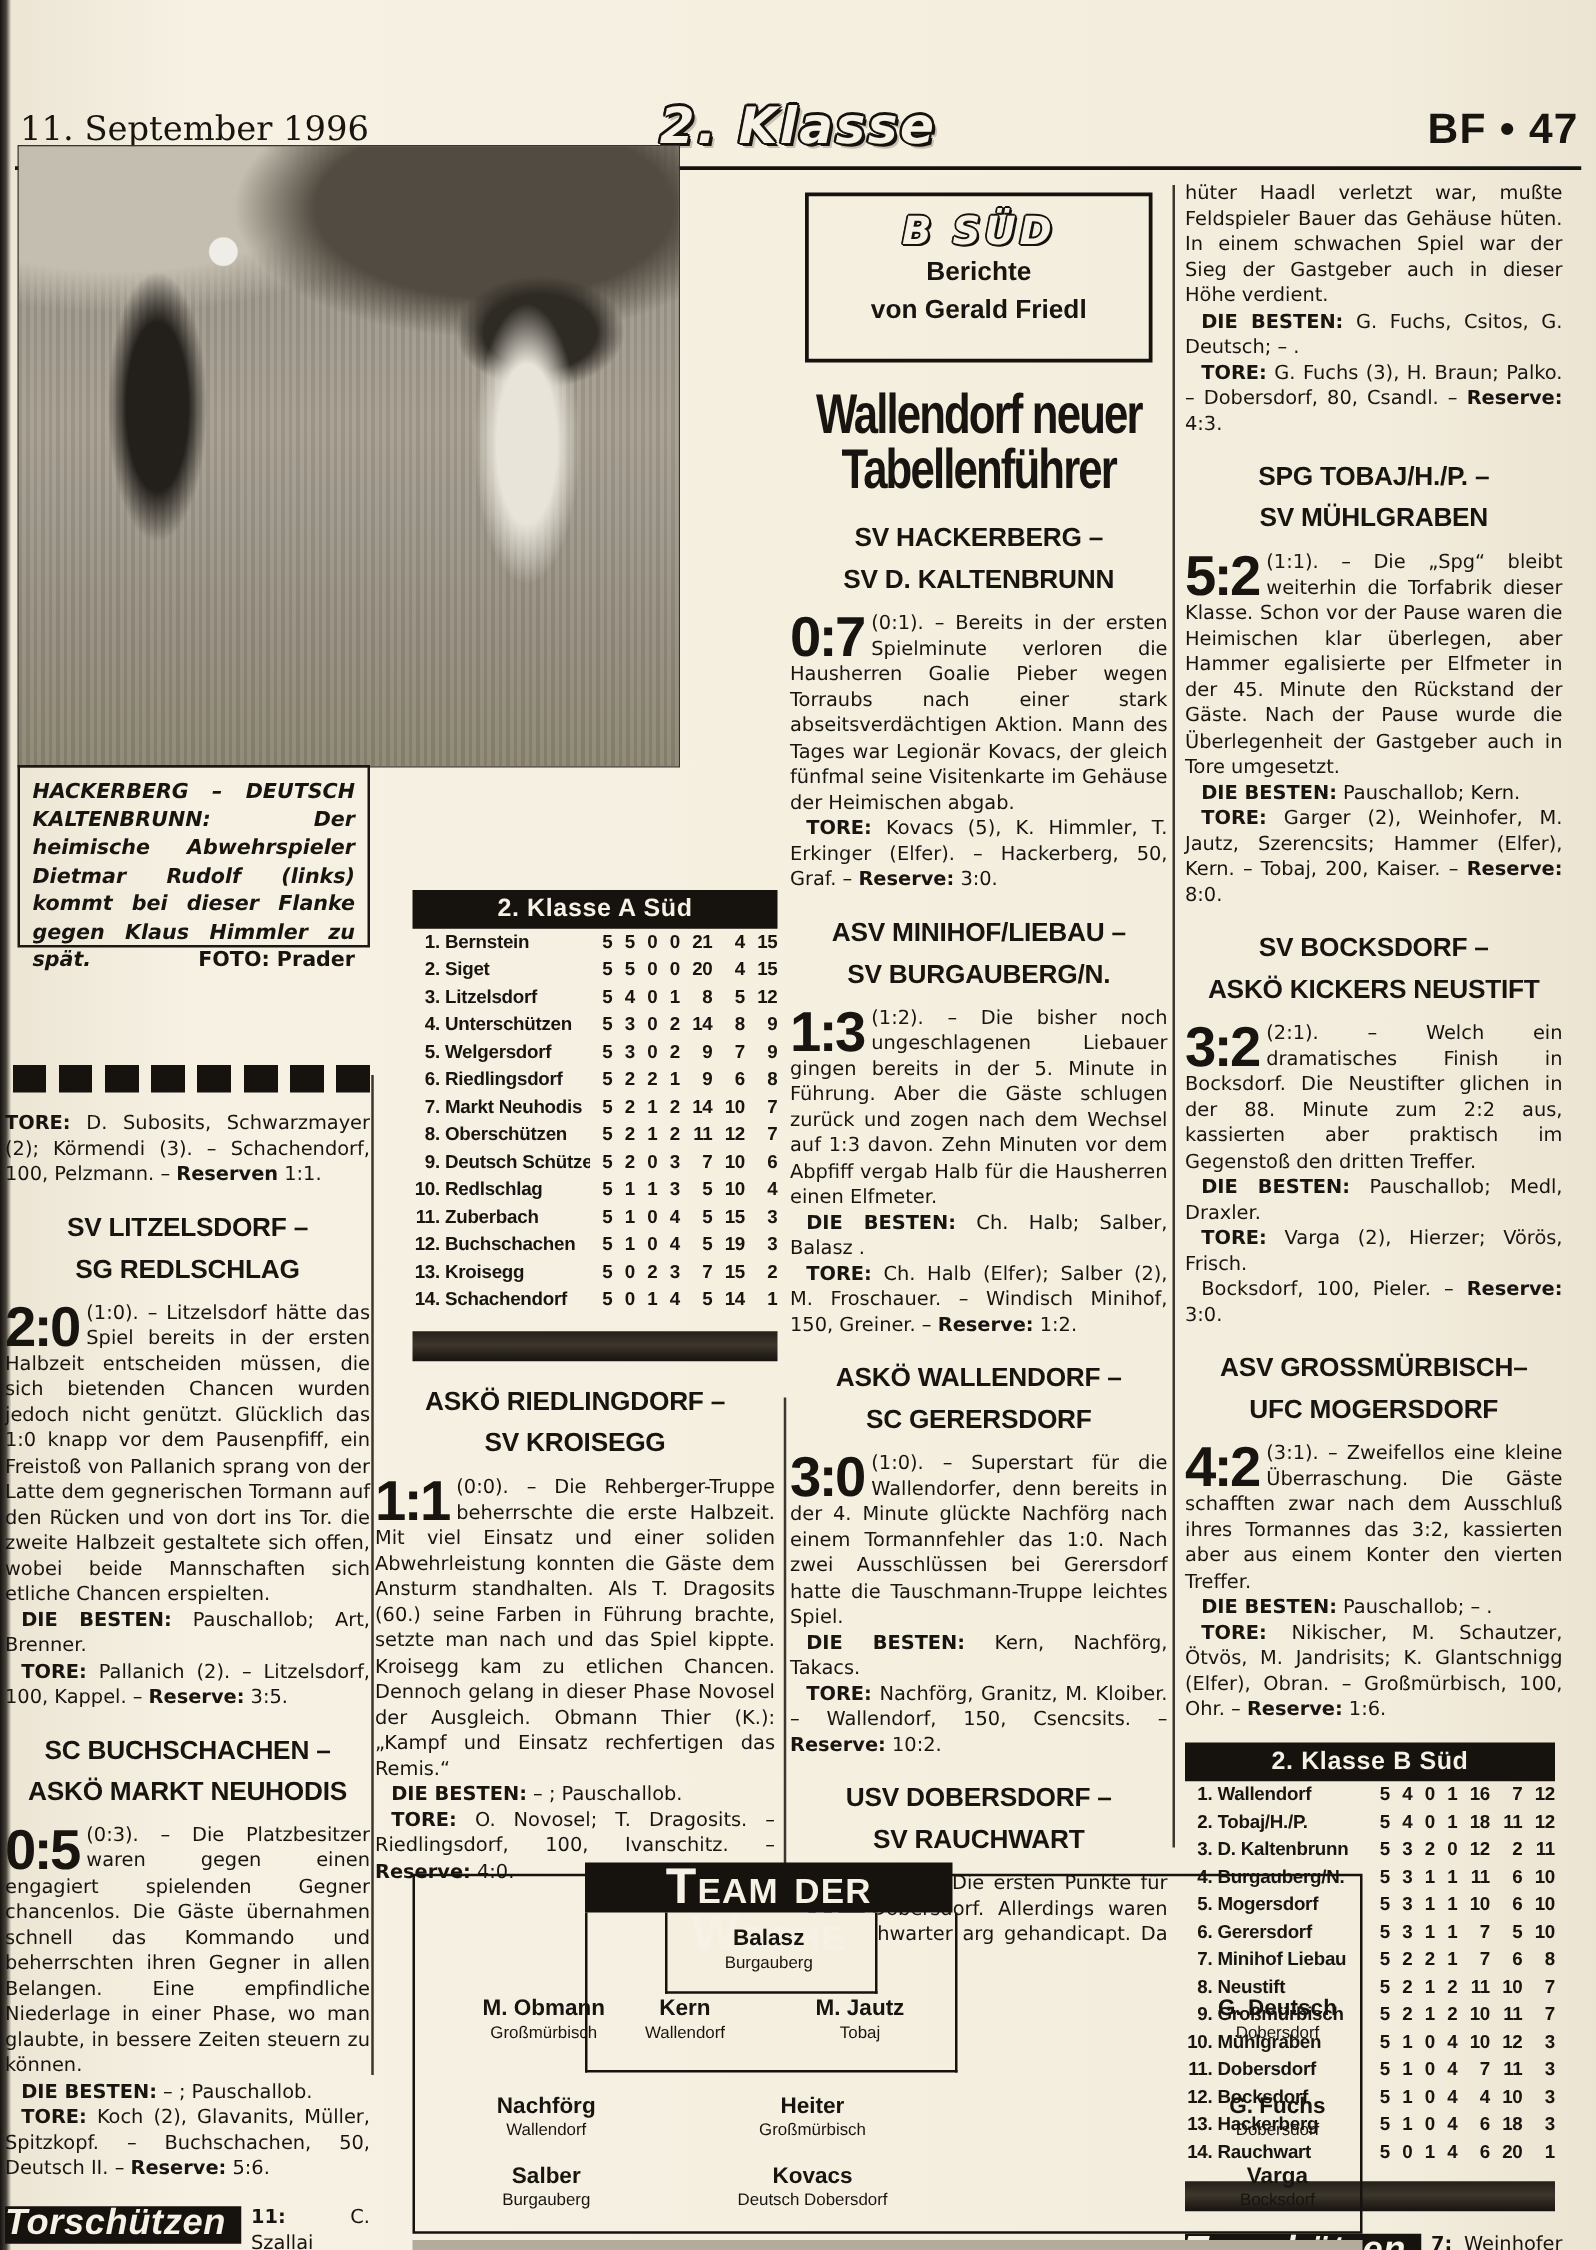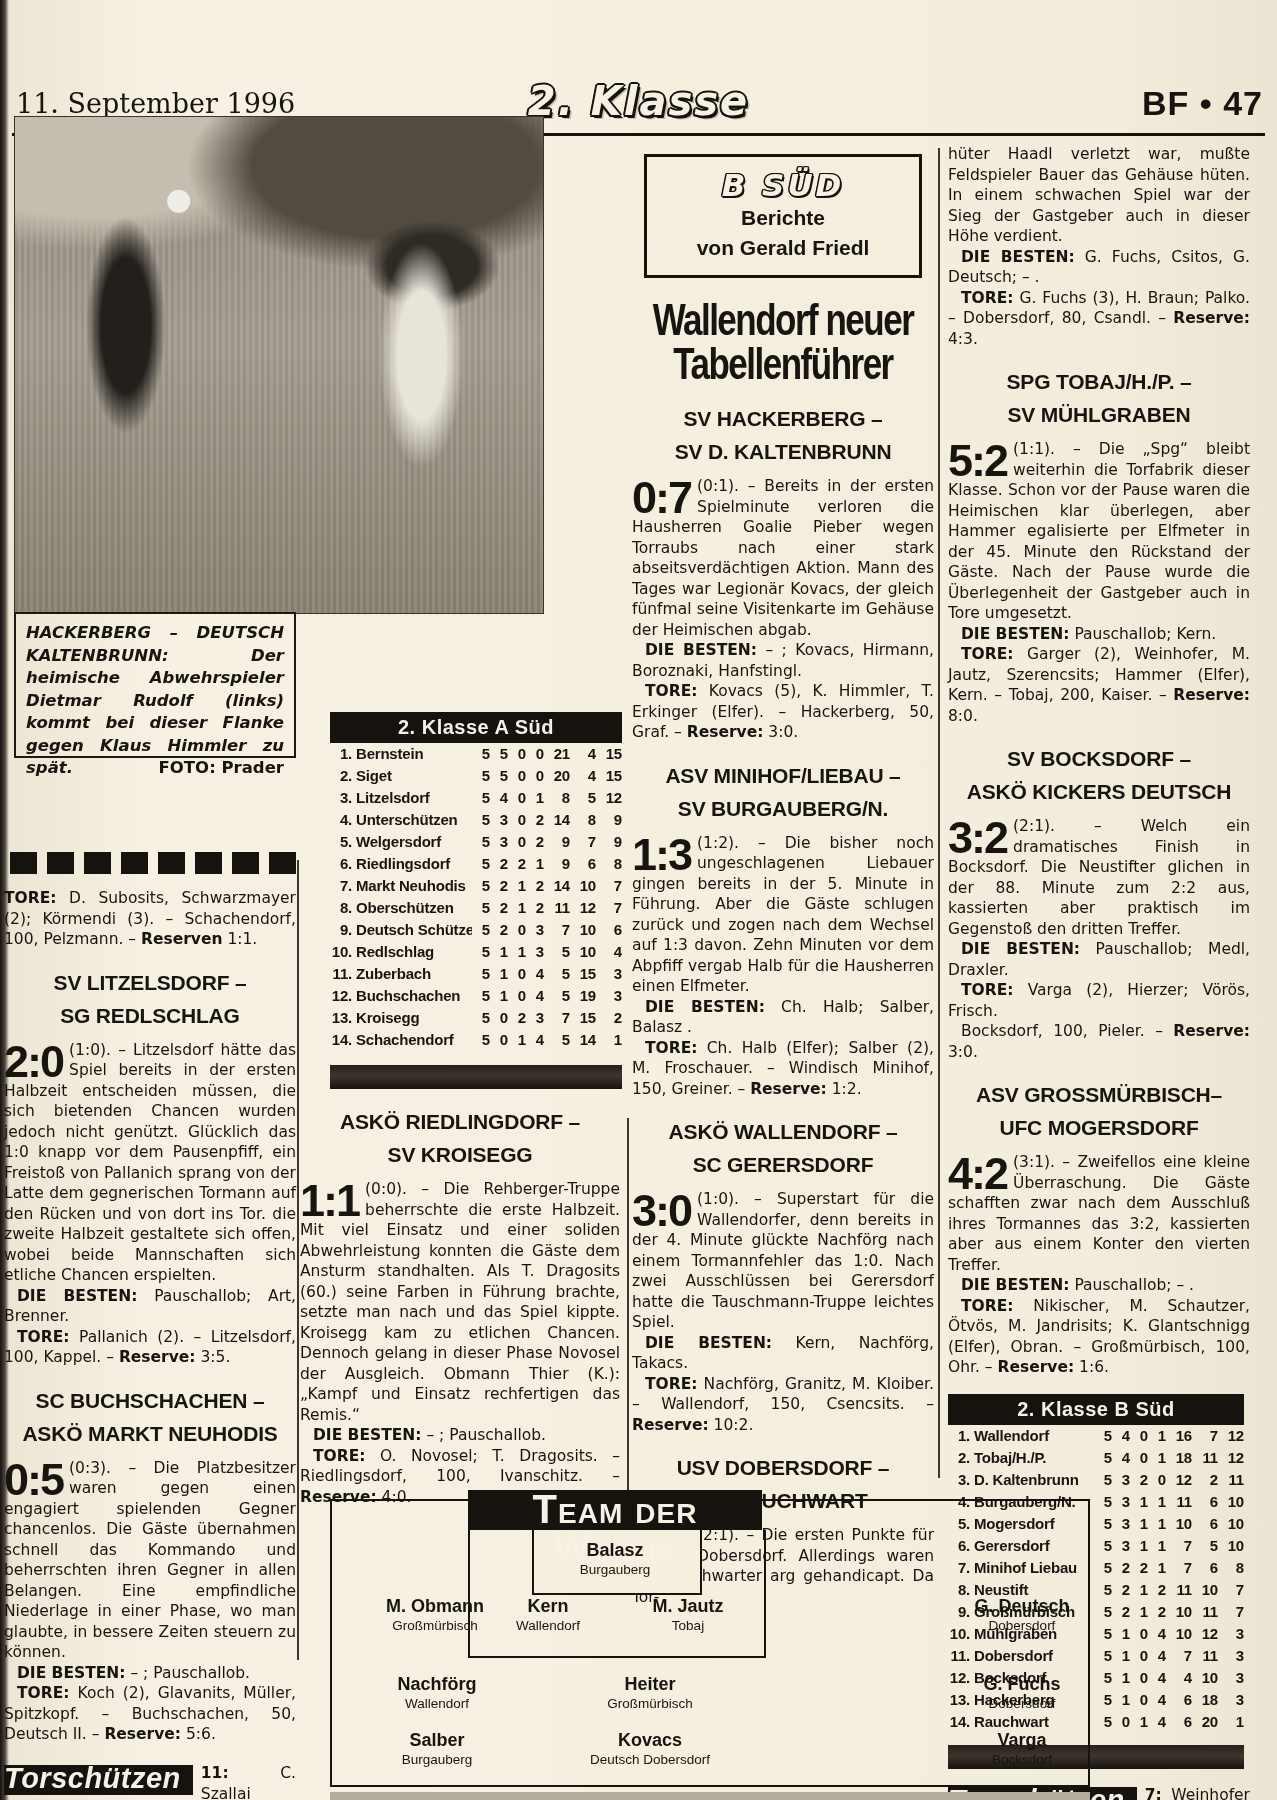--- a/index.html
+++ b/index.html
@@ -54,21 +54,21 @@
   .trow .rk{text-align:right;padding-right:4px;}
   .trow .tm{text-align:left;white-space:nowrap;overflow:hidden;}
   .trow .n{text-align:right;}
   .trow .pts{font-weight:bold;}
   .thickbar{height:24px;background:linear-gradient(180deg,#241f19 0%,#3d362c 45%,#171310 100%);}
   
   .scorers{font-size:15.5px;line-height:21px;text-align:justify;}
   .scorers-label{float:left;background:#16120e;color:#f6f1e4;font-style:italic;font-weight:bold;
     font-family:"Liberation Sans",sans-serif;font-size:29px;padding:3px 12px 6px 0;margin:2px 8px 2px 0;letter-spacing:0.5px;}
   
-  .bsued-box{width:272px;margin:14px auto 0;border:3px solid #16130f;text-align:center;padding:10px 0 12px;}
+  .bsued-box{width:272px;margin:14px auto 0;border:3px solid #16130f;text-align:center;padding:10px 0 24px;}
   .bsued-title{font-style:italic;font-weight:bold;font-size:31px;letter-spacing:3px;color:#f6f1e4;
     text-shadow:-1.5px 0 #16130f,1.5px 0 #16130f,0 -1.5px #16130f,0 1.5px #16130f,
       -1px -1px #16130f,1px -1px #16130f,-1px 1px #16130f,2px 2px #16130f;}
   .bsued-sub{font-weight:bold;font-size:21px;line-height:30px;font-family:"Liberation Sans",sans-serif;}
   .headline{margin-top:20px;text-align:center;}
   .headline div{font-family:"Liberation Sans",sans-serif;font-weight:bold;font-size:35px;
     letter-spacing:-1.5px;line-height:44px;transform:scaleY(1.28);transform-origin:center;}
   
   .totw{position:absolute;left:330px;top:1490px;width:760px;height:303px;font-family:"Liberation Sans",sans-serif;}
   .totw .pitch{position:absolute;left:0;top:9px;width:756px;height:284px;border:2px solid #16130f;}
@@ -314,21 +314,20 @@
       <div>Wallendorf neuer</div>
       <div>Tabellenführer</div>
     </div>
     <div>
         <article class="report">
           <h3>
             <span>SV HACKERBERG –</span>
             <span>SV D. KALTENBRUNN</span>
           </h3>
           <p class="lead"><span class="score">0:7</span>(0:1). – Bereits in der ersten Spielminute verloren die Hausherren Goalie Pieber wegen Torraubs nach einer stark abseitsverdächtigen Aktion. Mann des Tages war Legionär Kovacs, der gleich fünfmal seine Visitenkarte im Gehäuse der Heimischen abgab.</p>
-          <p class="follow"><b>DIE BESTEN:</b> – ; Kovacs, Hirmann, Boroznaki, Hanfstingl.</p>
           <p class="follow"><b>TORE:</b> Kovacs (5), K. Himmler, T. Erkinger (Elfer). – Hackerberg, 50, Graf. – <b>Reserve:</b> 3:0.</p>
         </article>
         <article class="report">
           <h3>
             <span>ASV MINIHOF/LIEBAU –</span>
             <span>SV BURGAUBERG/N.</span>
           </h3>
           <p class="lead"><span class="score">1:3</span>(1:2). – Die bisher noch ungeschlagenen Liebauer gingen bereits in der 5. Minute in Führung. Aber die Gäste schlugen zurück und zogen nach dem Wechsel auf 1:3 davon. Zehn Minuten vor dem Abpfiff vergab Halb für die Hausherren einen Elfmeter.</p>
           <p class="follow"><b>DIE BESTEN:</b> Ch. Halb; Salber, Balasz .</p>
           <p class="follow"><b>TORE:</b> Ch. Halb (Elfer); Salber (2), M. Froschauer. – Windisch Minihof, 150, Greiner. – <b>Reserve:</b> 1:2.</p>
@@ -364,21 +363,21 @@
             <span>SPG TOBAJ/H./P. –</span>
             <span>SV MÜHLGRABEN</span>
           </h3>
           <p class="lead"><span class="score">5:2</span>(1:1). – Die „Spg“ bleibt weiterhin die Torfabrik dieser Klasse. Schon vor der Pause waren die Heimischen klar überlegen, aber Hammer egalisierte per Elfmeter in der 45. Minute den Rückstand der Gäste. Nach der Pause wurde die Überlegenheit der Gastgeber auch in Tore umgesetzt.</p>
           <p class="follow"><b>DIE BESTEN:</b> Pauschallob; Kern.</p>
           <p class="follow"><b>TORE:</b> Garger (2), Weinhofer, M. Jautz, Szerencsits; Hammer (Elfer), Kern. – Tobaj, 200, Kaiser. – <b>Reserve:</b> 8:0.</p>
         </article>
         <article class="report">
           <h3>
             <span>SV BOCKSDORF –</span>
-            <span>ASKÖ KICKERS DEUTSCH</span>
+            <span>ASKÖ KICKERS NEUSTIFT</span>
           </h3>
           <p class="lead"><span class="score">3:2</span>(2:1). – Welch ein dramatisches Finish in Bocksdorf. Die Neustifter glichen in der 88. Minute zum 2:2 aus, kassierten aber praktisch im Gegenstoß den dritten Treffer.</p>
           <p class="follow"><b>DIE BESTEN:</b> Pauschallob; Medl, Draxler.</p>
           <p class="follow"><b>TORE:</b> Varga (2), Hierzer; Vörös, Frisch.</p>
           <p class="follow">Bocksdorf, 100, Pieler. – <b>Reserve:</b> 3:0.</p>
         </article>
         <article class="report">
           <h3>
             <span>ASV GROSSMÜRBISCH–</span>
             <span>UFC MOGERSDORF</span>

